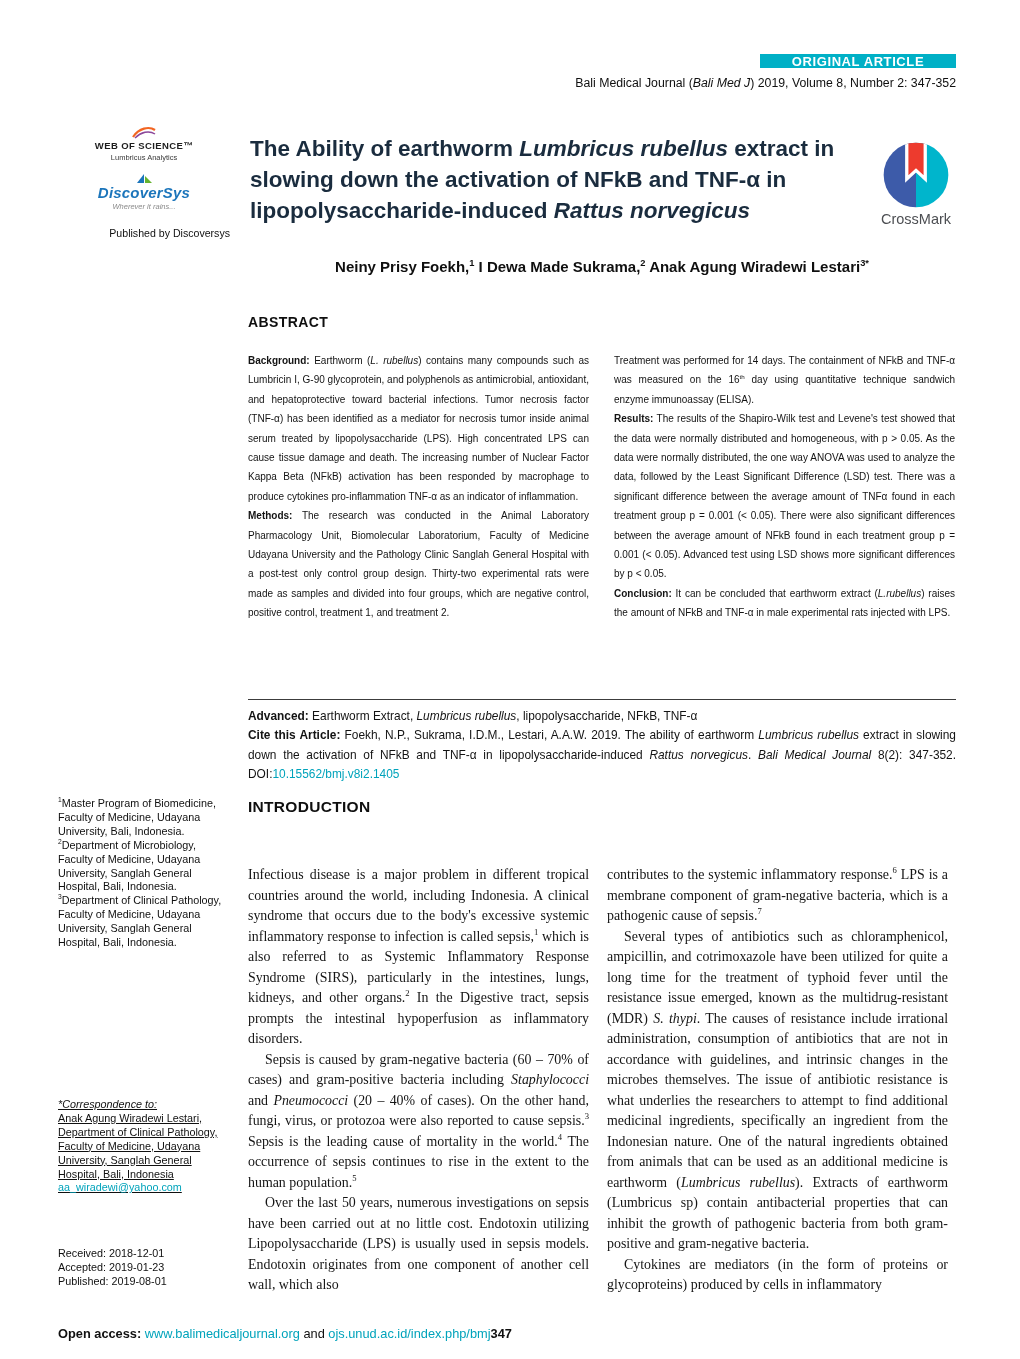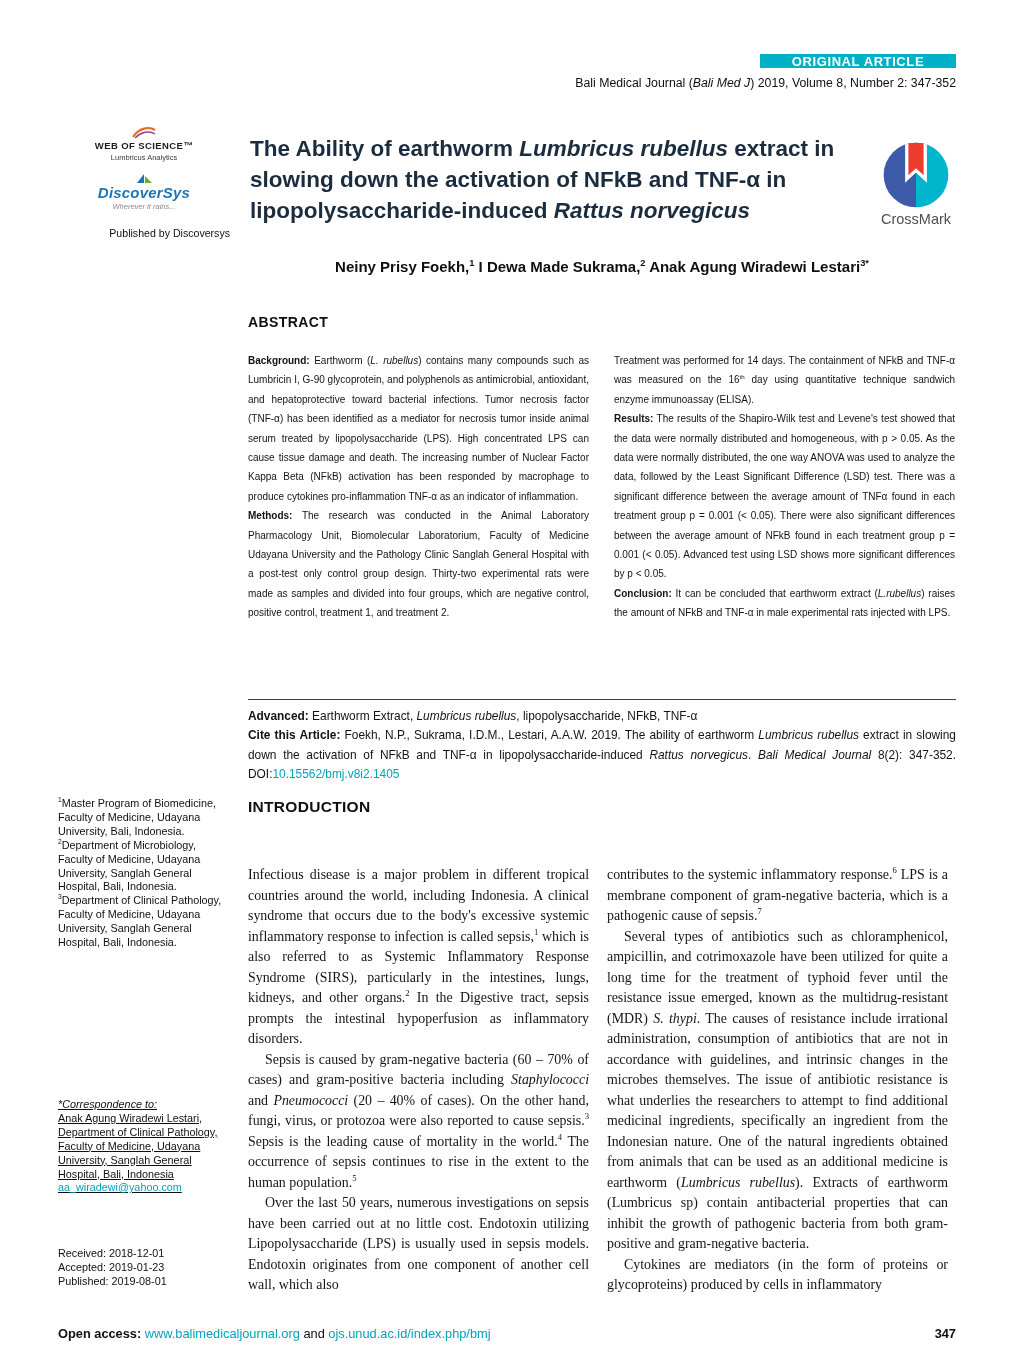--- a/index.html
+++ b/index.html
@@ -83,21 +83,21 @@
   
   .intro-heading { position:absolute; left:248px; top:798px; font-size:15.5px; font-weight:bold; letter-spacing:0.3px; color:#0f0f0f; }
   .body-cols { position:absolute; left:248px; top:831px; width:708px; display:flex; gap:18px; font-family:"Liberation Serif", serif;margin-top:34px; }
   .body-cols .col { width:341px; }
   .body-cols p { font-size:13.9px; line-height:20.5px; text-align:justify; color:#141414; }
   .body-cols p.indent { text-indent:17px; }
 
   
   .footer {
     position:absolute; left:58px; top:1326px; width:898px;
-    display:flex; justify-content:space-between; align-items:baseline;
+    display:flex; justify-content:flex-start; align-items:baseline;
     font-size:12.8px; color:#101010;
   }
   .oa-label, .page-num { font-weight:bold; }
 </style>
 </head>
 <body>
 
 <div class="page">
 
   <div class="banner">ORIGINAL ARTICLE</div>

